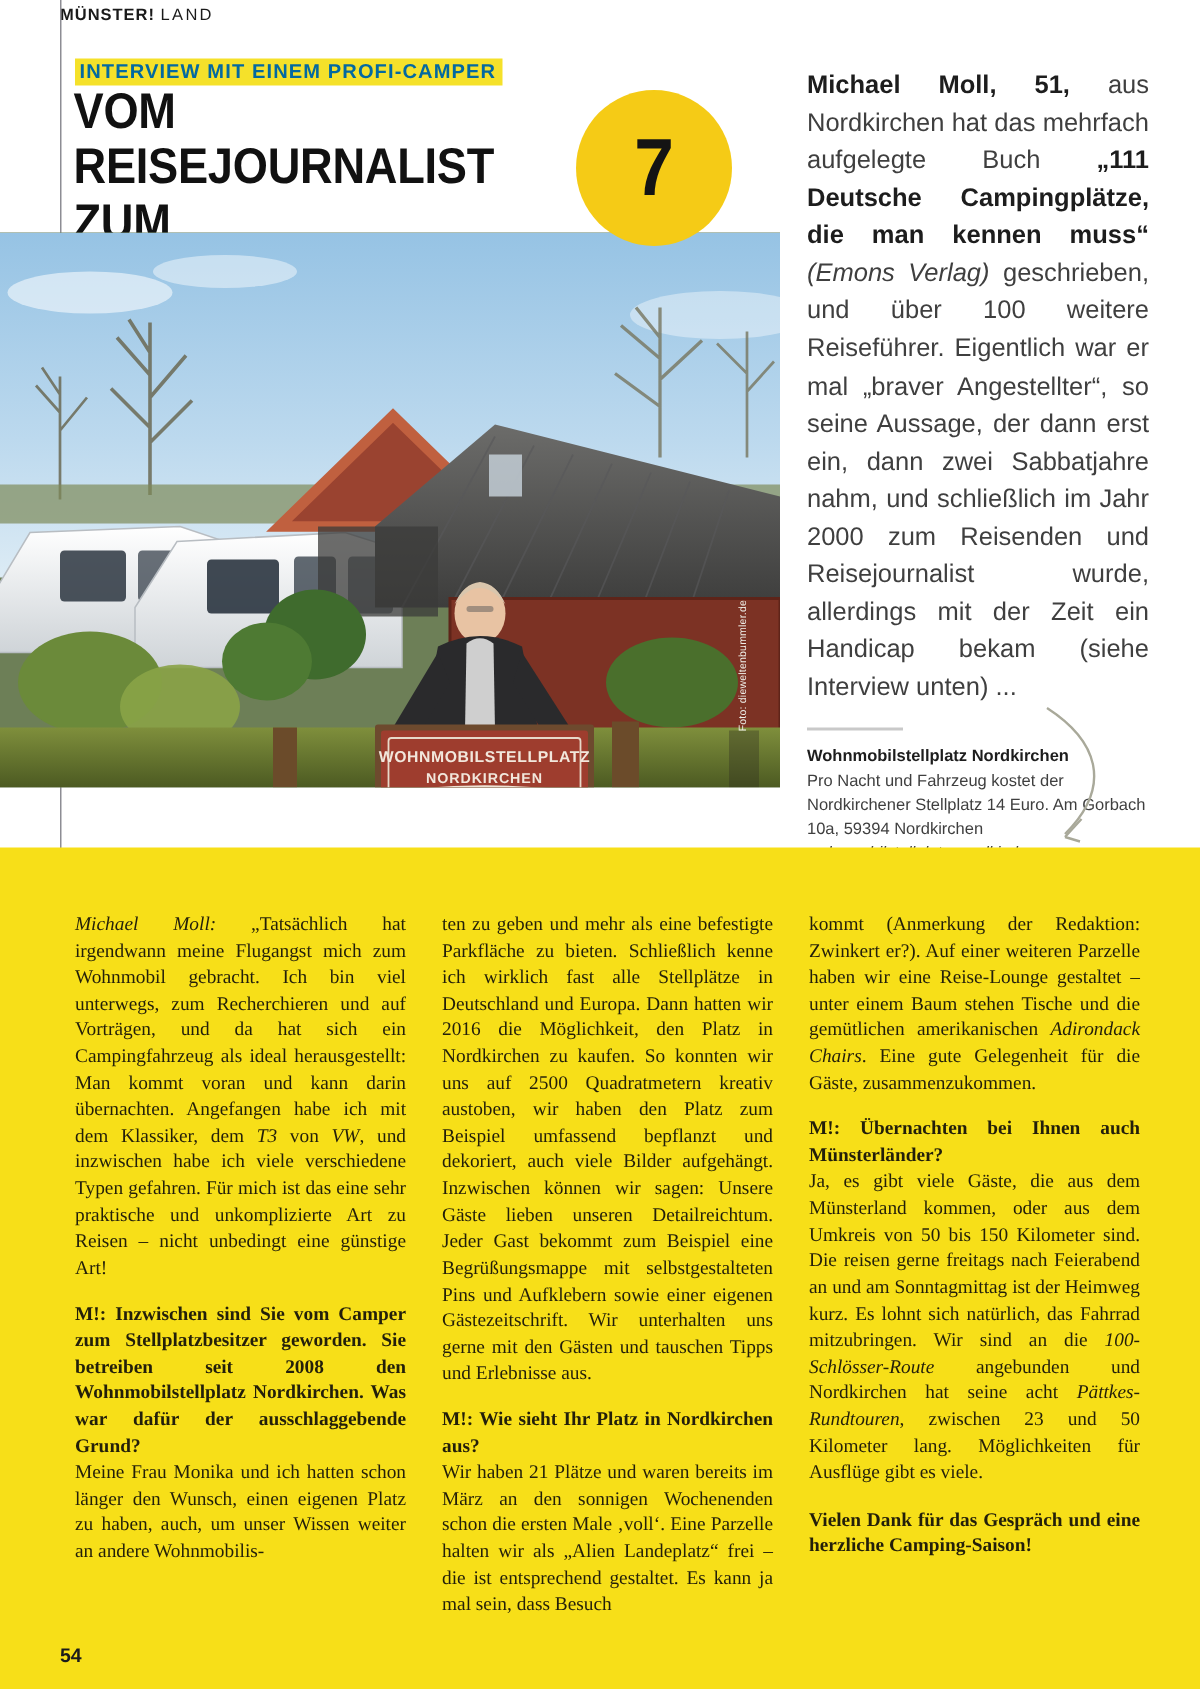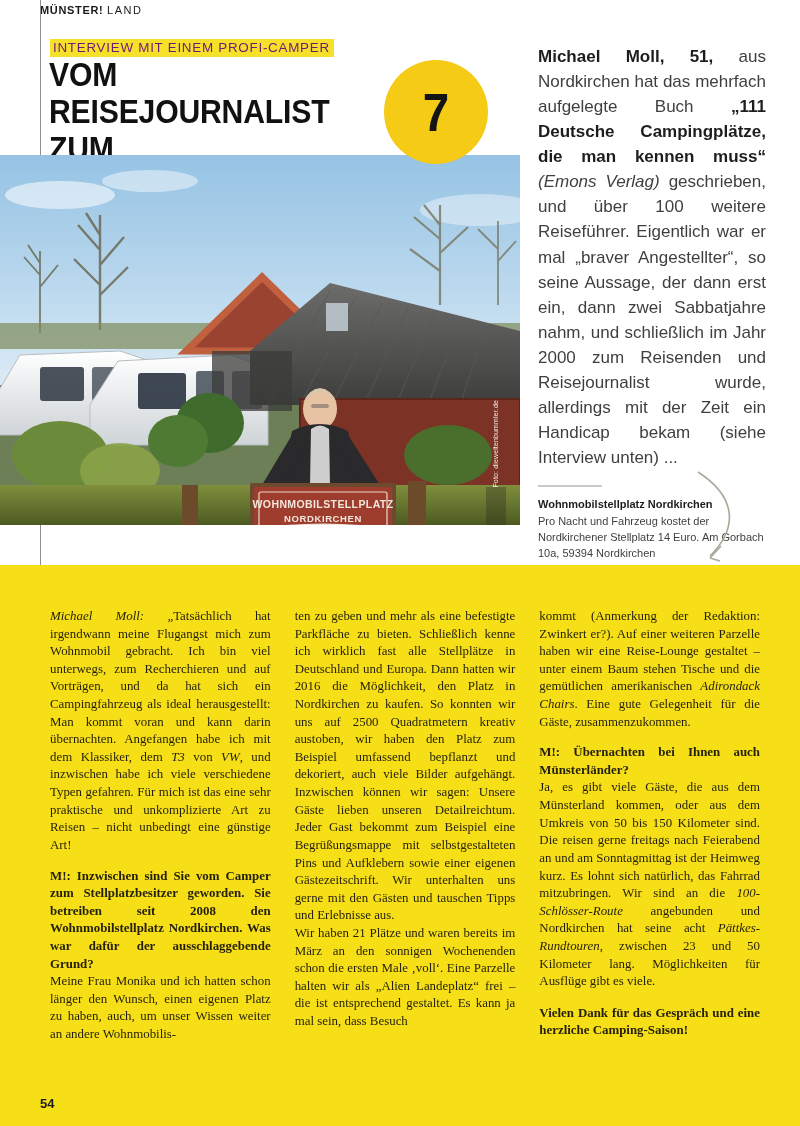--- a/index.html
+++ b/index.html
@@ -21,22 +21,22 @@
 
   
   .vrule {
     position: absolute; left: 40px; top: 0; width: 1px; height: 615px;
     background: #8d8d94;
   }
 
   
   .kicker {
     position: absolute; left: 50px; top: 39px;
-    font-size: 13.4px; font-weight: 400; letter-spacing: .055em;
-    color: #701a75; background: #f5e12a;
+    font-size: 13.4px; font-weight: 700; letter-spacing: .055em;
+    color: #0369a1; background: #f5e12a;
     padding: 1px 4px 2px 3px; white-space: nowrap;
   }
   .headline {
     position: absolute; left: 49px; top: 56px; width: 360px;
     font-family: "Liberation Sans Narrow", "Liberation Sans", sans-serif;
     font-weight: 700; font-size: 33.5px; line-height: 1.11;
     letter-spacing: -0.006em; color: #111;
     transform: scaleX(.9); transform-origin: left top;
     text-transform: uppercase;
   }
@@ -286,20 +286,21 @@
   <div class="cols">
 
     <div class="col">
       <p class="a"><i>Michael Moll:</i><span> „Tatsächlich hat irgendwann meine Flugangst mich zum Wohnmobil gebracht. Ich bin viel unterwegs, zum Recherchieren und auf Vorträgen, und da hat sich ein Campingfahrzeug als ideal herausgestellt: Man kommt voran und kann darin übernachten. Angefangen habe ich mit dem Klassiker, dem </span><i>T3</i><span> von </span><i>VW</i><span>, und inzwischen habe ich viele verschiedene Typen gefahren. Für mich ist das eine sehr praktische und unkomplizierte Art zu Reisen – nicht unbedingt eine günstige Art!</span></p>
       <p class="q">M!: Inzwischen sind Sie vom Camper zum Stellplatzbesitzer geworden. Sie betreiben seit 2008 den Wohnmobilstellplatz Nordkirchen. Was war dafür der ausschlaggebende Grund?</p>
       <p class="a">Meine Frau Monika und ich hatten schon länger den Wunsch, einen eigenen Platz zu haben, auch, um unser Wissen weiter an andere Wohnmobilis-</p>
     </div>
 
     <div class="col">
       <p class="a">ten zu geben und mehr als eine befestigte Parkfläche zu bieten. Schließlich kenne ich wirklich fast alle Stellplätze in Deutschland und Europa. Dann hatten wir 2016 die Möglichkeit, den Platz in Nordkirchen zu kaufen. So konnten wir uns auf 2500 Quadratmetern kreativ austoben, wir haben den Platz zum Beispiel umfassend bepflanzt und dekoriert, auch viele Bilder aufgehängt. Inzwischen können wir sagen: Unsere Gäste lieben unseren Detailreichtum. Jeder Gast bekommt zum Beispiel eine Begrüßungsmappe mit selbstgestalteten Pins und Aufklebern sowie einer eigenen Gästezeitschrift. Wir unterhalten uns gerne mit den Gästen und tauschen Tipps und Erlebnisse aus.</p>
+      <p class="q">M!: Wie sieht Ihr Platz in Nordkirchen aus?</p>
       <p class="a">Wir haben 21 Plätze und waren bereits im März an den sonnigen Wochenenden schon die ersten Male ‚voll‘. Eine Parzelle halten wir als „Alien Landeplatz“ frei – die ist entsprechend gestaltet. Es kann ja mal sein, dass Besuch</p>
     </div>
 
     <div class="col">
       <p class="a"><span>kommt (Anmerkung der Redaktion: Zwinkert er?). Auf einer weiteren Parzelle haben wir eine Reise-Lounge gestaltet – unter einem Baum stehen Tische und die gemütlichen amerikanischen </span><i>Adirondack Chairs</i><span>. Eine gute Gelegenheit für die Gäste, zusammenzukommen.</span></p>
       <p class="q">M!: Übernachten bei Ihnen auch Münsterländer?</p>
       <p class="a"><span>Ja, es gibt viele Gäste, die aus dem Münsterland kommen, oder aus dem Umkreis von 50 bis 150 Kilometer sind. Die reisen gerne freitags nach Feierabend an und am Sonntagmittag ist der Heimweg kurz. Es lohnt sich natürlich, das Fahrrad mitzubringen. Wir sind an die </span><i>100-Schlösser-Route</i><span> angebunden und Nordkirchen hat seine acht </span><i>Pättkes-Rundtouren</i><span>, zwischen 23 und 50 Kilometer lang. Möglichkeiten für Ausflüge gibt es viele.</span></p>
       <p class="closing">Vielen Dank für das Gespräch und eine herzliche Camping-Saison!</p>
     </div>
   </div>

